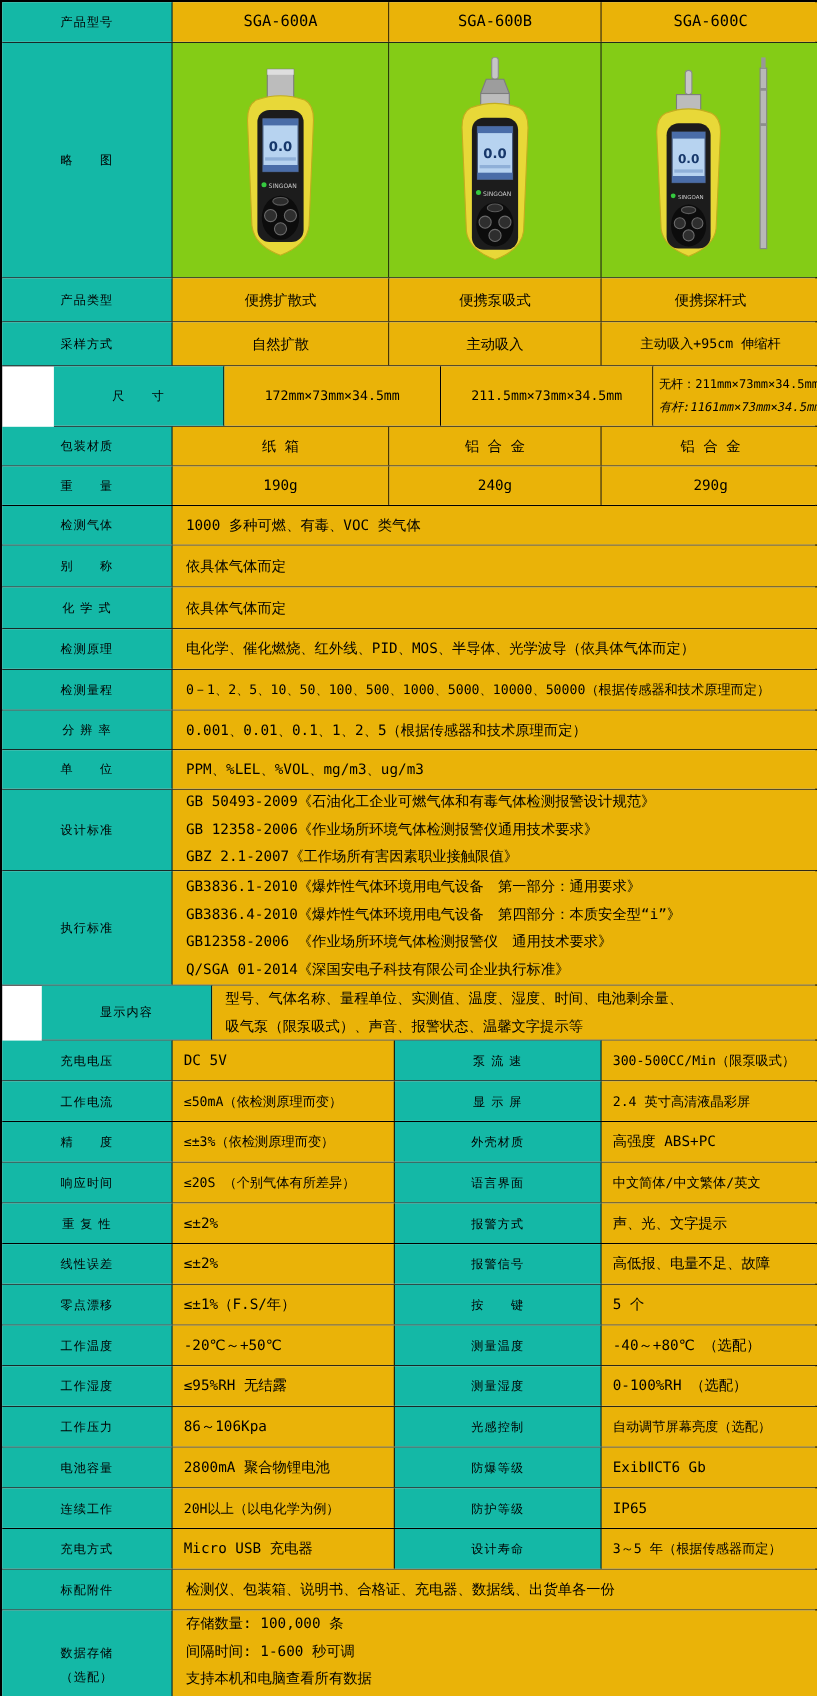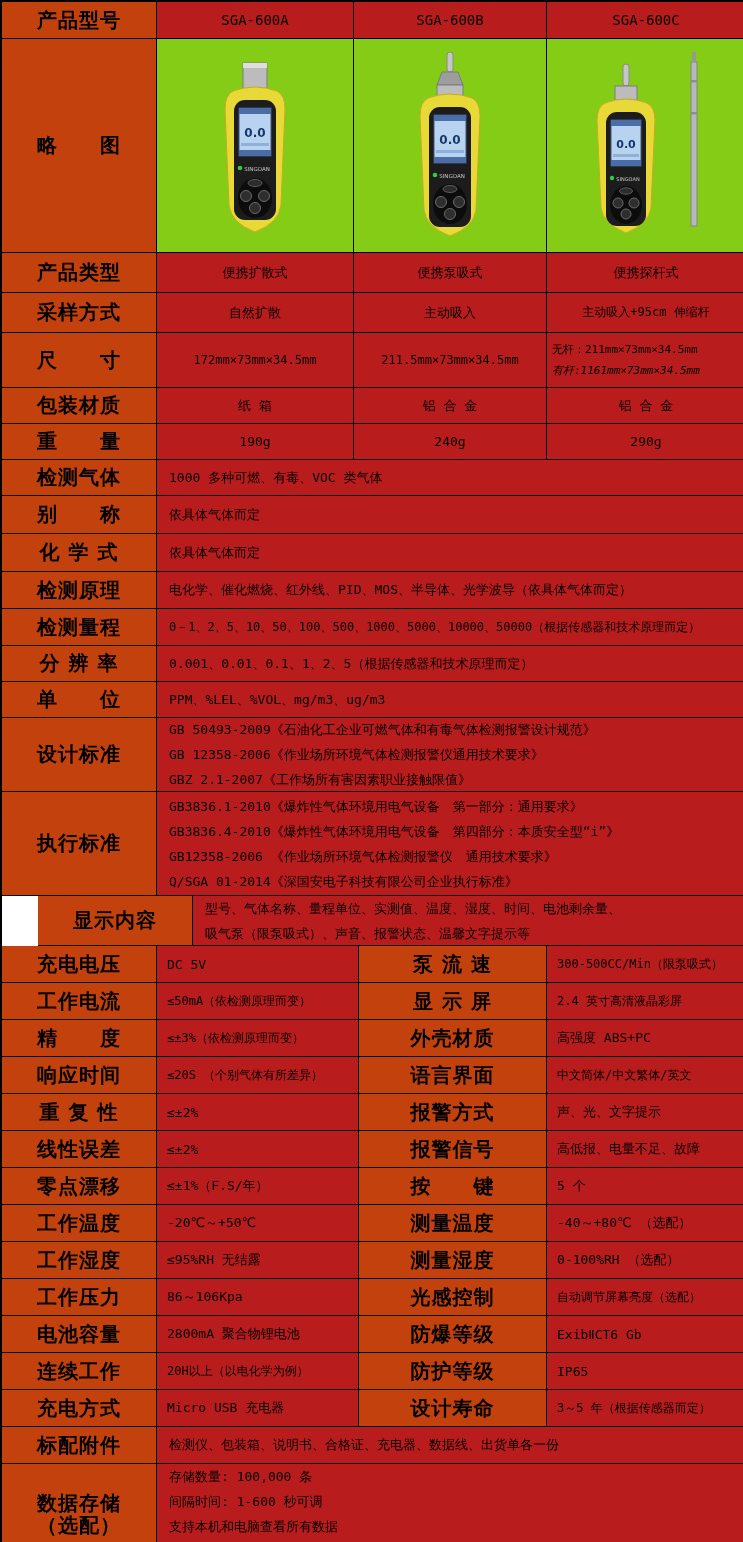--- a/index.html
+++ b/index.html
@@ -12,35 +12,35 @@
   }
   .row{display:flex;box-sizing:border-box;border-bottom:1px solid #000;}
   .row:last-child{border-bottom:none;}
   .cell{
     box-sizing:border-box;
     border-right:1px solid #000;
     display:flex;align-items:center;justify-content:center;
     overflow:hidden;
   }
   .cell:last-child{border-right:none;}
-  .hd{background:#c2410c;font-weight:bold;font-size:20px;letter-spacing:1px;}
-  .val{background:#b91c1c;font-size:13px;font-family:"DejaVu Sans Mono","DejaVu Sans",monospace;}
+  .hd{background:#14b8a6;font-weight:normal;font-size:11px;letter-spacing:1px;}
+  .val{background:#eab308;font-size:13px;font-family:"DejaVu Sans Mono","DejaVu Sans",monospace;}
   .white{background:#84cc16;}
   
   .w-label{width:155px;flex:none;}
   .w-c1{width:197px;flex:none;}
   .w-c2{width:193px;flex:none;}
   .w-c3{width:198px;flex:none;}
   .w-full{width:588px;flex:none;justify-content:flex-start;padding-left:12px;}
   .w-sv1{width:202px;flex:none;justify-content:flex-start;padding-left:10px;}
   .w-sh2{width:188px;flex:none;}
   .w-sv2{width:196px;flex:none;justify-content:flex-start;padding-left:10px;}
   
   .h37{height:37px;} .h36{height:36px;} .h38{height:38px;} .h40{height:40px;}
-  .h55{height:55px;} .h50{height:50px;margin-left:36px;} .h74{height:74px;} .h104{height:104px;}
+  .h55{height:55px;margin-left:47px;} .h50{height:50px;margin-left:36px;} .h74{height:74px;} .h104{height:104px;}
   .h99{height:99px;} .h195{height:214px;}
   
   .lines{flex-direction:column;align-items:flex-start;justify-content:center;padding-left:12px;}
   .lines .ln{line-height:25px;white-space:nowrap;}
   .lines-sm .ln{line-height:21px;font-size:12px;}
   .hd.lines{align-items:center;padding-left:0;}
   .hd.lines .ln{line-height:22px;}
   .tight{font-size:12px;}
   .model{font-size:14px;}
   .dev-wrap{height:100%;width:100%;display:flex;align-items:center;justify-content:center;}

